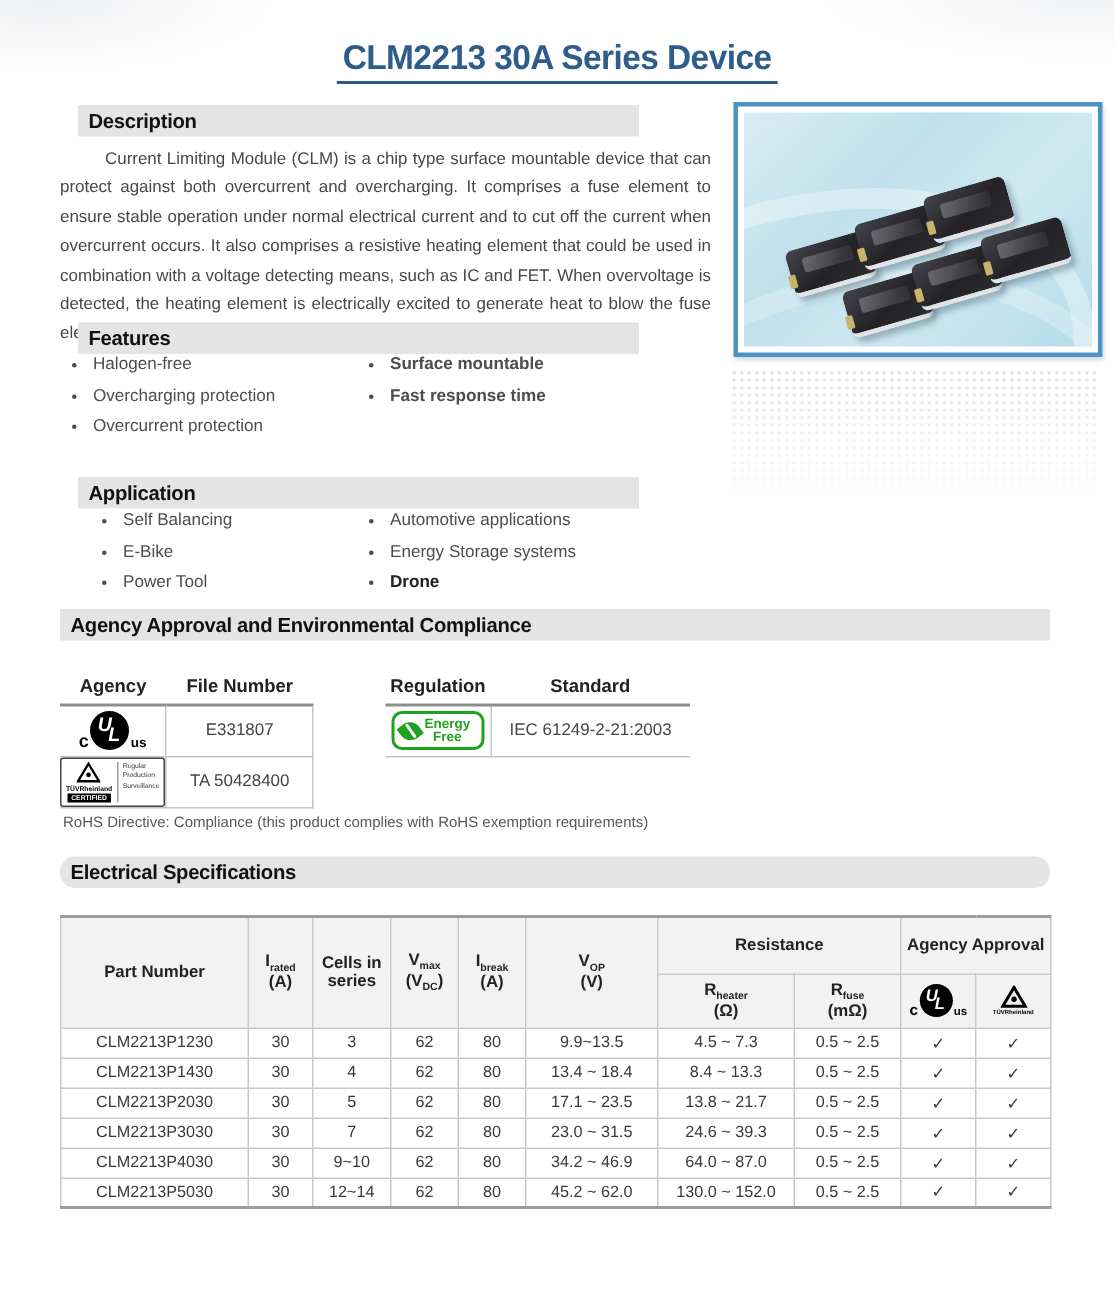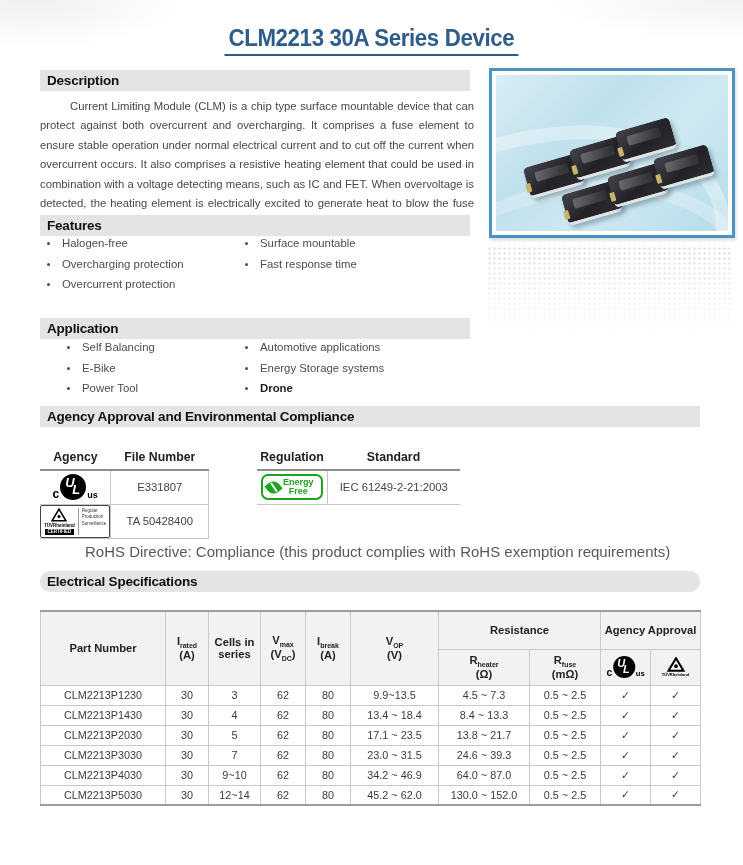--- a/index.html
+++ b/index.html
@@ -12,21 +12,21 @@
   }
 
   
   .title-wrap { position:absolute; top:25px; left:0; width:100%; text-align:center; }
   .title-wrap h1 { display:inline-block; font-size:23px; font-weight:bold; letter-spacing:-0.4px;
     color:#2e5d8c; border-bottom:2.5px solid #2e5d8c; padding:0 4px 2px; transform:scaleX(.97); }
 
   
   .sec-bar { position:absolute; left:40px; height:21px; background:#e4e4e4; color:#111;
     font-size:13.5px; font-weight:bold; line-height:21px; padding-left:7px; letter-spacing:-0.2px; }
-  .w-half { width:430px; } .w-full { width:660px; }
+  .w-half { width:374px;margin-left:12px; } .w-full { width:660px; }
 
   
   .desc-body { position:absolute; top:97px; left:40px; width:434px; font-size:11.3px;
     line-height:19.4px; color:#474747; text-align:justify; text-indent:30px; }
 
   
   .product-figure { position:absolute; top:68px; left:489px; width:246px; height:170px;
     border:3px solid #4c92c3; background:#fff; padding:4px; box-shadow:1px 2px 3px rgba(120,150,170,.35); }
   .panel { position:relative; width:100%; height:100%; overflow:hidden;
     background:linear-gradient(135deg,#d9edf4 0%,#bfe0ec 35%,#cfe9f2 60%,#b5dcea 100%); }
@@ -48,37 +48,37 @@
     background-image:radial-gradient(#e2e2e2 1px, transparent 1.2px);
     background-size:5px 5px; }
   .dot-texture::after { content:""; position:absolute; inset:0;
     background:linear-gradient(to bottom, rgba(255,255,255,0) 0%, rgba(255,255,255,.6) 55%, #fff 95%); }
 
   
   .blist { position:absolute; list-style:disc; font-size:11.4px; color:#4d4d4d; }
   .blist li { margin-bottom:8.6px; padding-left:2px; }
   .blist li::marker { color:#4d4d4d; font-size:10px; }
   .feat1 { top:237px; left:60px; width:180px; }
-  .feat2 { top:237px; left:258px; width:200px; }
+  .feat2 { top:237px; left:258px; width:200px;font-weight:bold; }
   .app1 { top:341px; left:60px; width:180px;margin-left:20px; }
   .app2 { top:341px; left:258px; width:210px; }
   .li-bold { font-weight:bold; color:#222; }
 
   
   .ag-table { position:absolute; border-collapse:collapse; table-layout:fixed; }
   .ag-left { top:448px; left:40px; }
   .ag-right { top:448px; left:257px; }
   .ag-table th { border-bottom:2px solid #8d8d8d; font-size:12.3px; font-weight:bold; color:#222;
     padding:2px 0 5px; text-align:center; }
   .ag-table td { border-bottom:1px solid #c6c6c6; text-align:center; vertical-align:middle;
     font-size:11.3px; color:#454545; height:34px; }
   .ag-left td:first-child, .ag-right td:first-child { border-right:1px solid #c6c6c6; }
   .ag-left td:last-child { border-right:1px solid #c6c6c6; }
 
-  .rohs-note { position:absolute; top:543px; left:42px; font-size:15px; color:#595959;margin-left:43px; }
+  .rohs-note { position:absolute; top:543px; left:42px; font-size:10px; color:#595959; }
 
   
   .culus { display:inline-flex; align-items:flex-end; justify-content:center; line-height:1; }
   .culus .cpre { font-size:12px; font-weight:bold; color:#000; margin-right:1px; }
   .culus .circ { position:relative; width:26px; height:26px; background:#000; border-radius:50%;
     color:#fff; font-weight:bold; font-style:italic; }
   .culus .circ .u { position:absolute; left:5px; top:2px; font-size:13px; }
   .culus .circ .l { position:absolute; left:12px; top:9px; font-size:13px; }
   .culus .us { font-size:9px; font-weight:bold; color:#000; margin-left:1px; }
   .culus.small { transform:scale(.85); transform-origin:center; }

